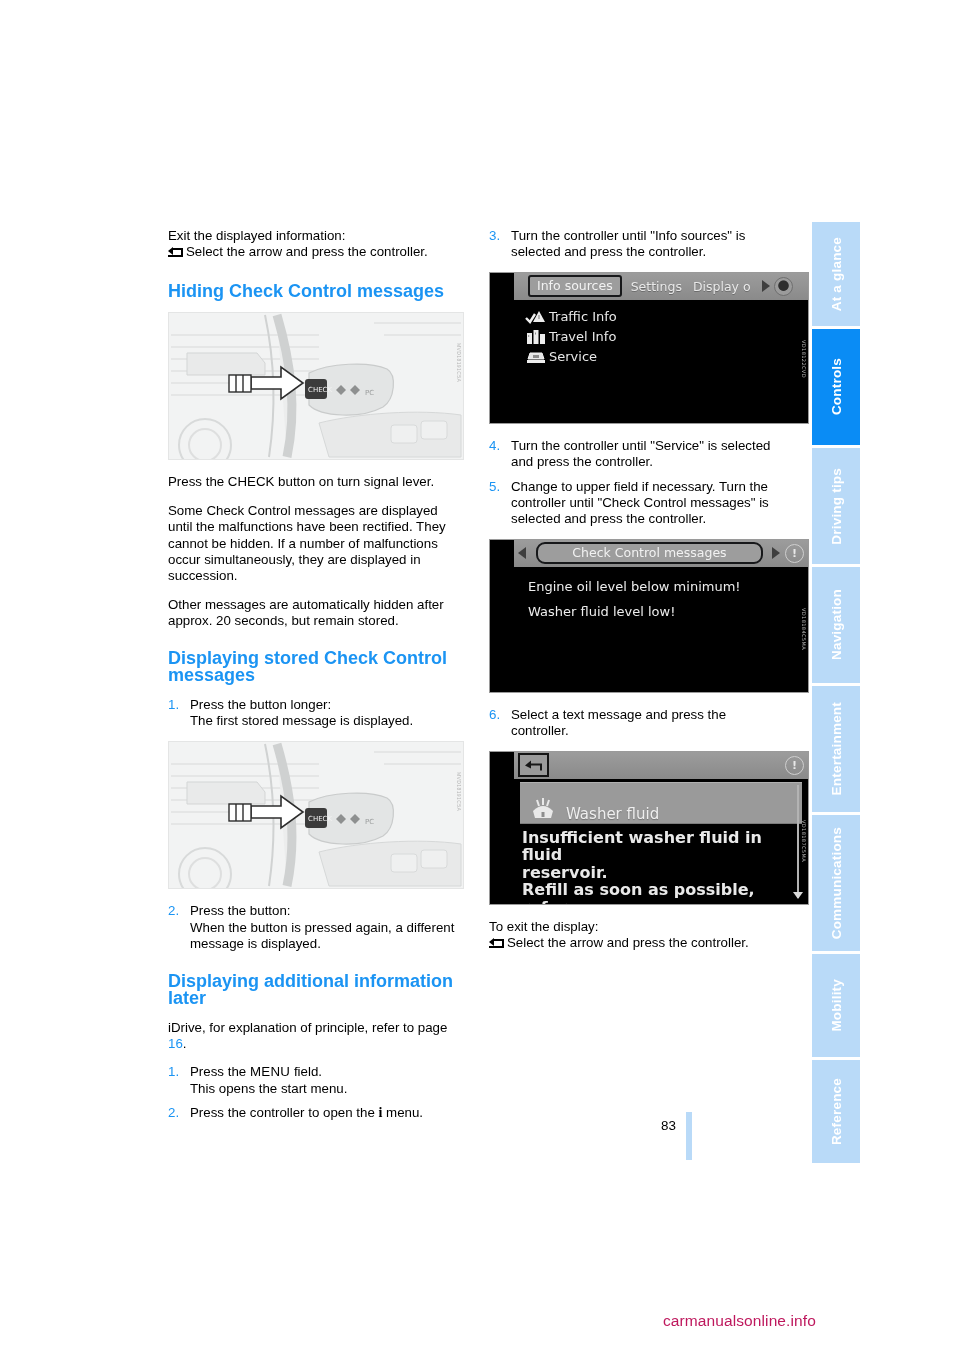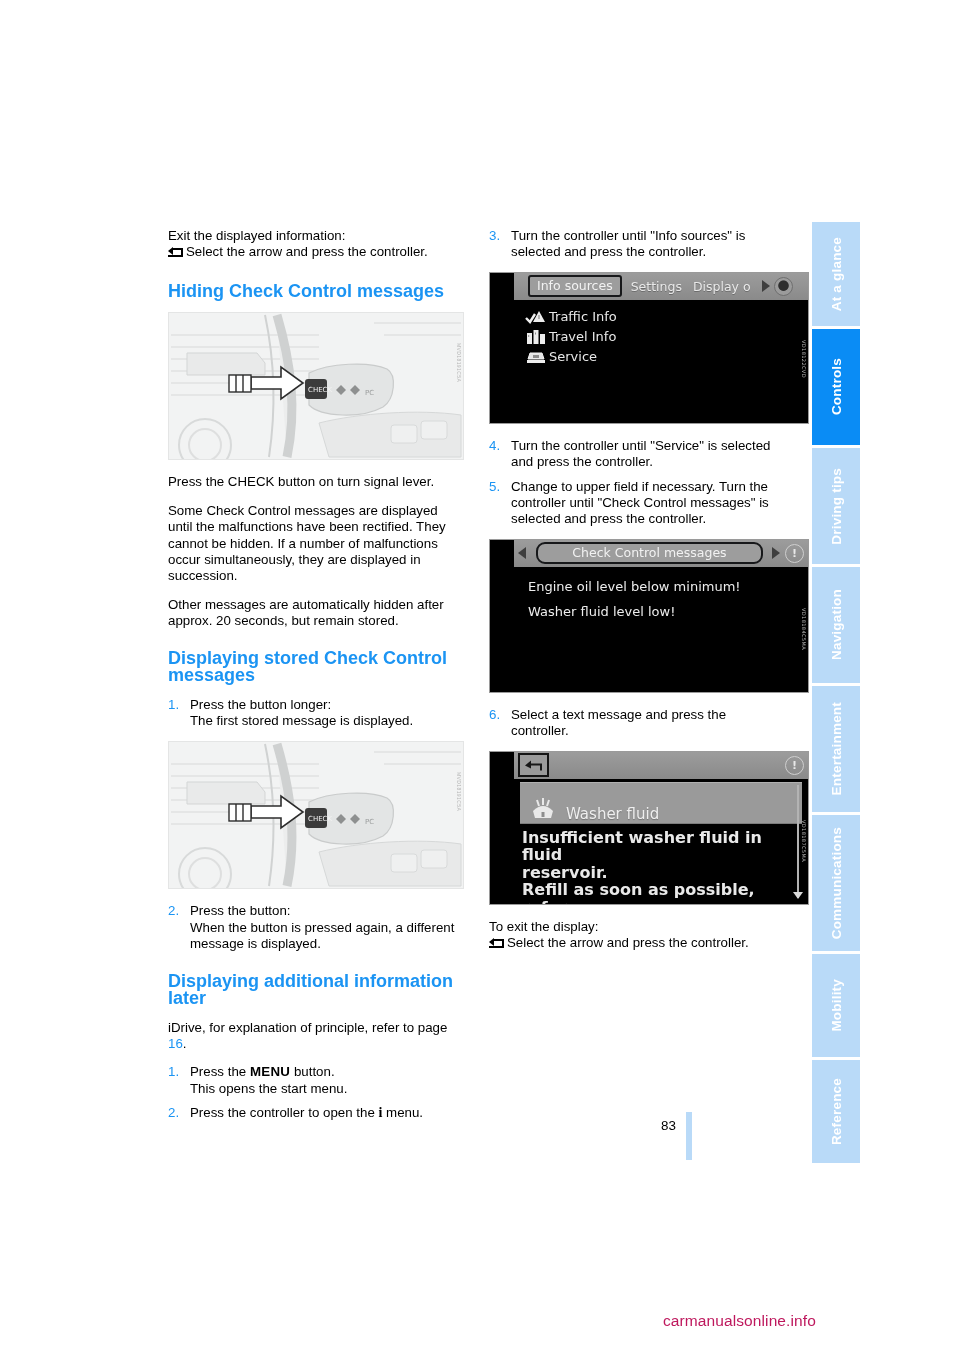--- a/index.html
+++ b/index.html
@@ -91,21 +91,21 @@
   .retglyph i.bar{left:0;bottom:0;width:15px;height:2px;}
   .retglyph i.rt{right:0;bottom:0;width:2px;height:7px;}
   .retglyph i.top{left:4px;top:2px;width:11px;height:2px;}
   .retglyph i.ah{
     left:0;top:1px;width:0;height:0;background:none;
     border-top:4px solid transparent;
     border-bottom:4px solid transparent;
     border-right:5px solid #000;
   }
 
-  .menukey{font-weight:bold;letter-spacing:.3px;}
+  .menukey{font-weight:normal;letter-spacing:.3px;}
   .ikey{font-weight:bold;font-family:"Liberation Serif",serif;font-size:14px;}
 
   
   .photo{
     position:relative;
     width:294px;height:146px;
     margin:0 0 14px 0;
     background:
       linear-gradient(180deg,#f7f7f7 0%,#eceded 38%,#e2e4e4 60%,#f1f2f2 100%);
     border:1px solid #e4e5e5;
@@ -379,21 +379,21 @@
       </div>
     </div>
 
     <h2 class="head">Displaying additional information later</h2>
 
     <p class="body"><span>iDrive, for explanation of principle, refer to page </span><span class="linkref">16</span><span>.</span></p>
 
     <div class="step">
       <div class="num">1.</div>
       <div class="txt">
-        <span>Press the </span><span class="menukey">MENU</span><span> button.</span><br>
+        <span>Press the </span><span class="menukey">MENU</span><span> field.</span><br>
         <span>This opens the start menu.</span>
       </div>
     </div>
 
     <div class="step">
       <div class="num">2.</div>
       <div class="txt">
         <span>Press the controller to open the </span><span class="ikey">i</span><span> menu.</span>
       </div>
     </div>

